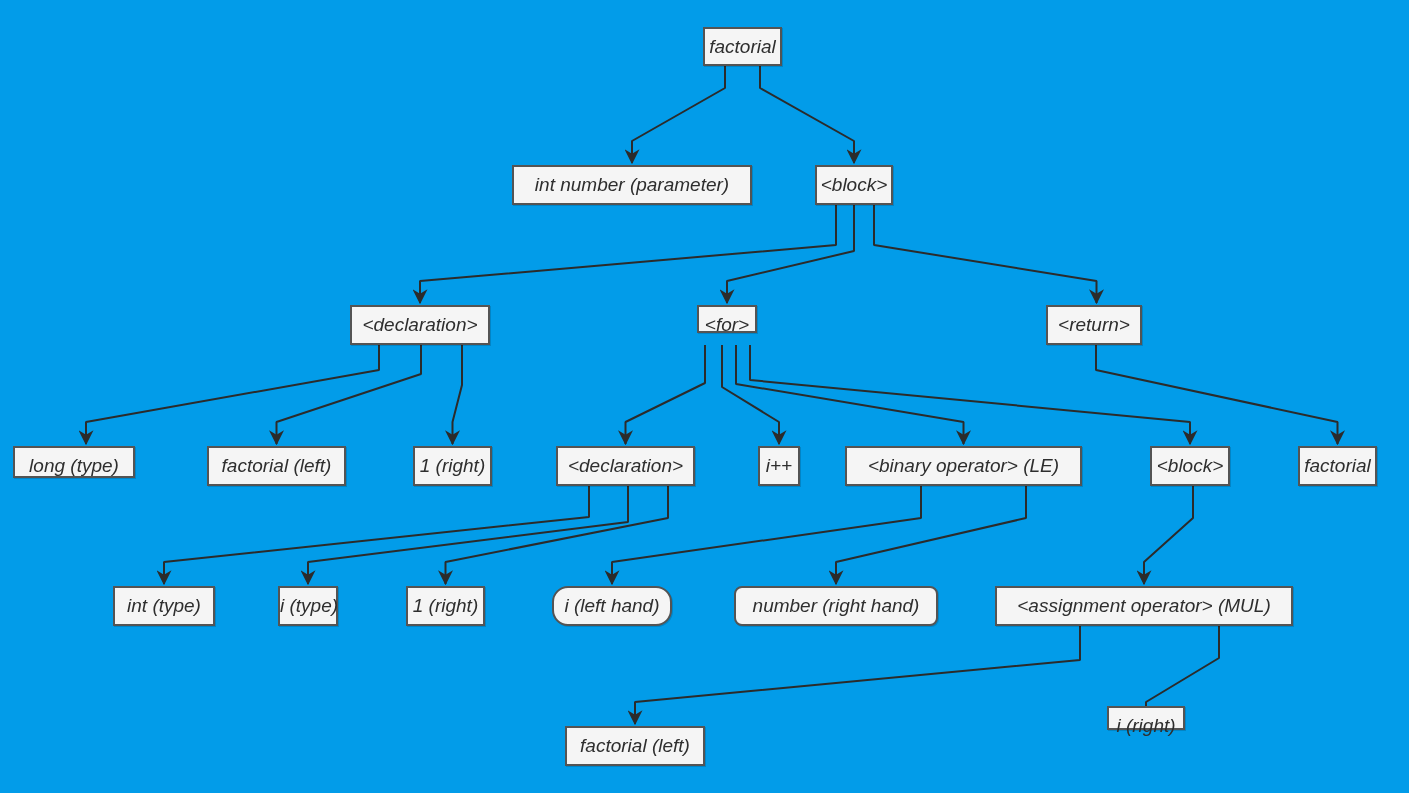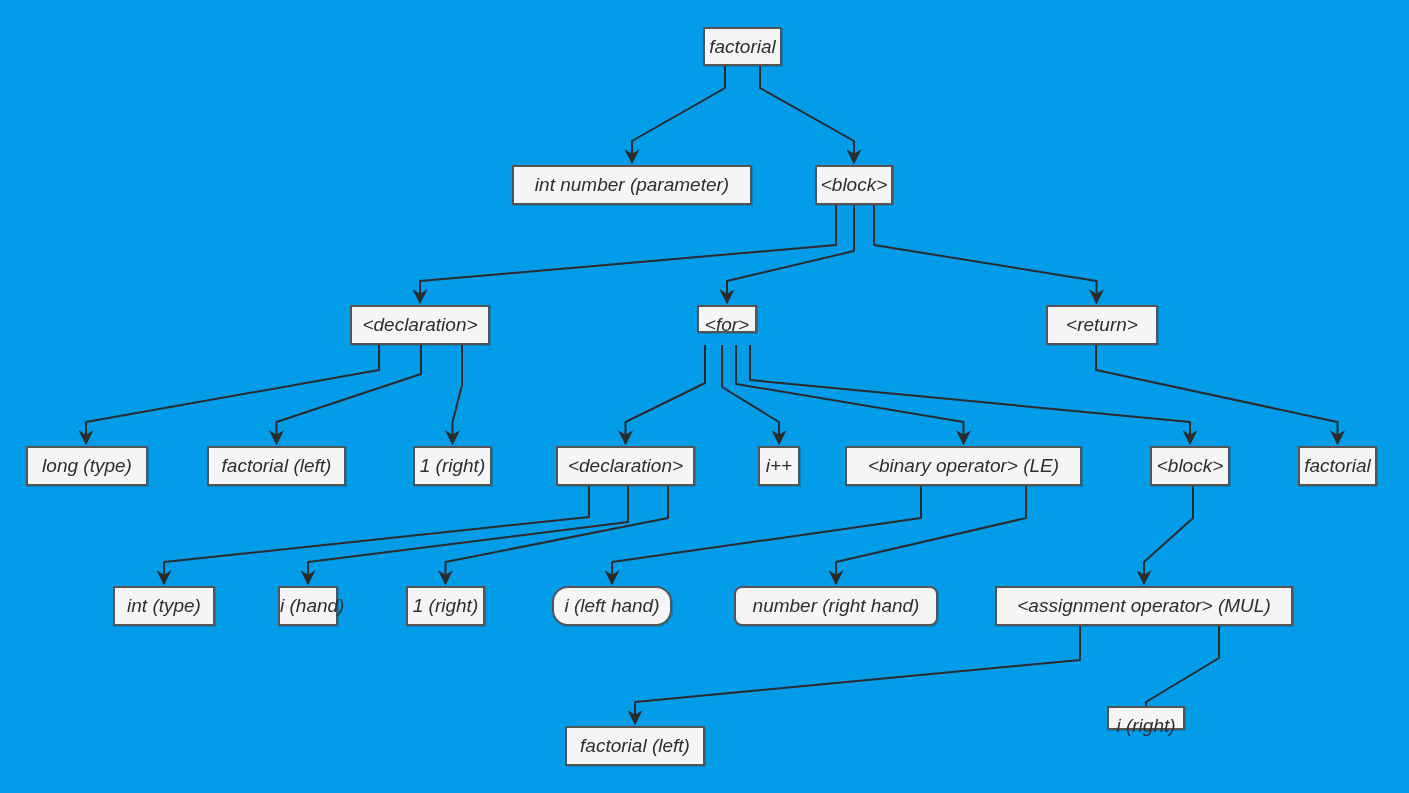--- a/index.html
+++ b/index.html
@@ -57,30 +57,30 @@
       <polyline points="1193,486 1193,518 1144,562 1144,584" class="edge" marker-end="url(#arrow)"></polyline>
       <polyline points="1080,626 1080,660 635,702 635,724" class="edge" marker-end="url(#arrow)"></polyline>
       <polyline points="1219,626 1219,658 1146,702 1146,724" class="edge" marker-end="url(#arrow)"></polyline>
     </svg>
 
 <div class="node" style="left: 703px; top: 27px; width: 79px; height: 39px;">factorial</div>
     <div class="node" style="left: 512px; top: 165px; width: 240px; height: 40px;">int number (parameter)</div>
     <div class="node" style="left: 815px; top: 165px; width: 78px; height: 40px;">&lt;block&gt;</div>
     <div class="node" style="left: 350px; top: 305px; width: 140px; height: 40px;">&lt;declaration&gt;</div>
     <div class="node" style="left: 697px; top: 305px; width: 60px; height: 28px;">&lt;for&gt;</div>
-    <div class="node" style="left: 1046px; top: 305px; width: 112px; height: 40px; text-align: center;">&lt;return&gt;</div>
-    <div class="node" style="left: 26px; top: 446px; width: 122px; height: 40px; text-align: center;">long (type)</div>
+    <div class="node" style="left: 1046px; top: 305px; width: 96px; height: 40px; text-align: center;">&lt;return&gt;</div>
+    <div class="node" style="left: 13px; top: 446px; width: 122px; height: 32px; text-align: center;">long (type)</div>
     <div class="node" style="left: 207px; top: 446px; width: 139px; height: 40px;">factorial (left)</div>
     <div class="node" style="left: 413px; top: 446px; width: 79px; height: 40px;">1 (right)</div>
     <div class="node" style="left: 556px; top: 446px; width: 139px; height: 40px;">&lt;declaration&gt;</div>
     <div class="node" style="left: 758px; top: 446px; width: 42px; height: 40px;">i++</div>
     <div class="node" style="left: 845px; top: 446px; width: 237px; height: 40px;">&lt;binary operator&gt; (LE)</div>
     <div class="node" style="left: 1150px; top: 446px; width: 80px; height: 40px;">&lt;block&gt;</div>
     <div class="node" style="left: 1298px; top: 446px; width: 79px; height: 40px;">factorial</div>
     <div class="node" style="left: 113px; top: 586px; width: 102px; height: 40px;">int (type)</div>
-    <div class="node" style="left: 278px; top: 586px; width: 60px; height: 40px;">i (hand)</div>
+    <div class="node" style="left: 278px; top: 586px; width: 60px; height: 40px;">i (type)</div>
     <div class="node" style="left: 406px; top: 586px; width: 79px; height: 40px;">1 (right)</div>
     <div class="node" style="left: 552px; top: 586px; width: 120px; height: 40px; border-radius: 16px;">i (left hand)</div>
     <div class="node" style="left: 734px; top: 586px; width: 204px; height: 40px; border-radius: 8px;">number (right hand)</div>
     <div class="node" style="left: 995px; top: 586px; width: 298px; height: 40px;">&lt;assignment operator&gt; (MUL)</div>
     <div class="node" style="left: 565px; top: 726px; width: 140px; height: 40px;">factorial (left)</div>
     <div class="node" style="left: 1107px; top: 706px; width: 78px; height: 24px;">i (right)</div>
   </div>
 
 </body></html>

